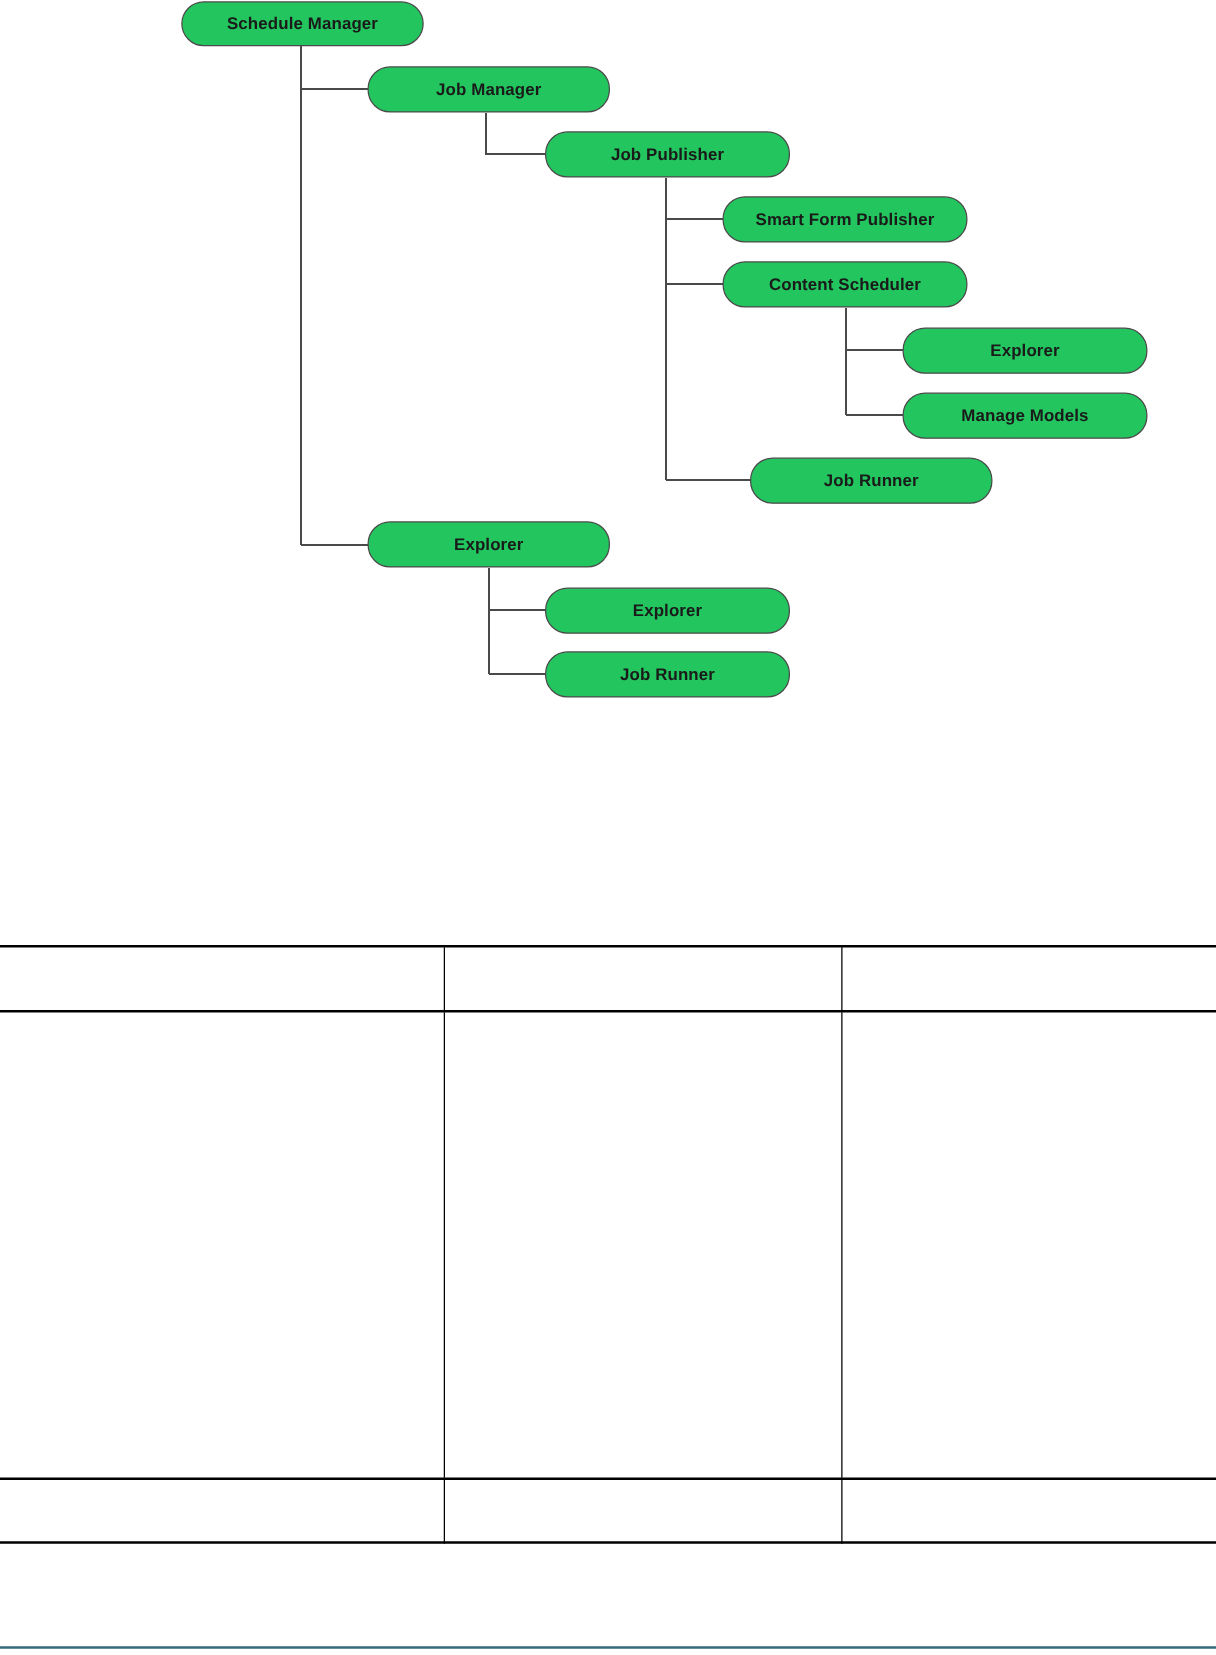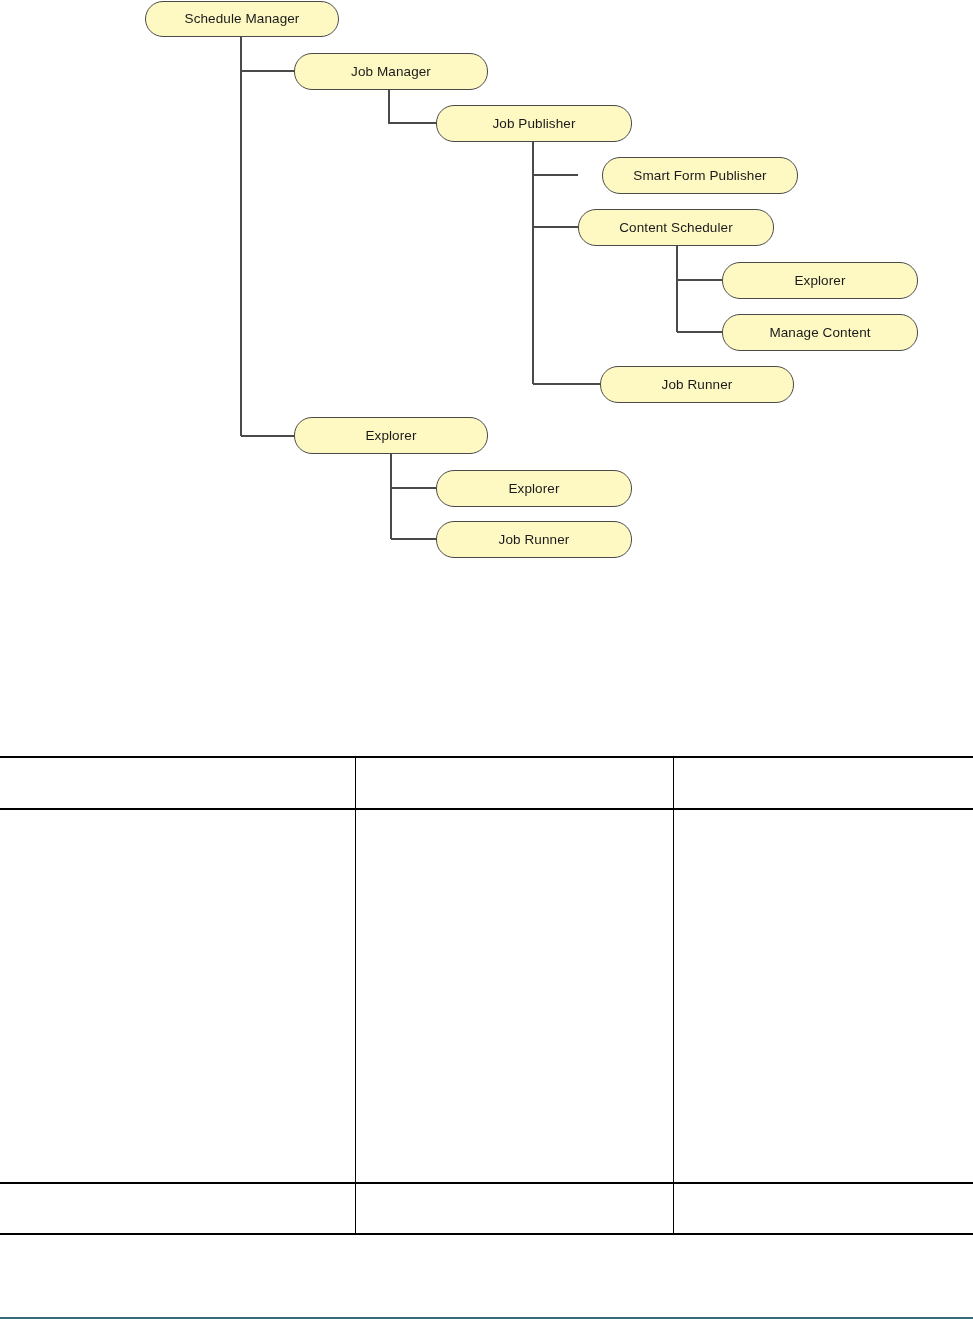--- a/index.html
+++ b/index.html
@@ -30,32 +30,33 @@
     position: absolute;
     left: 0;
     top: 0;
     width: 973px;
     height: 600px;
     display: block;
   }
   .node-box {
     position: absolute;
     box-sizing: border-box;
-    background: #fef9c3;
+    background: #22c55e;
     border: 1.2px solid #4a4a4a;
     border-radius: 18px;
     display: flex;
     align-items: center;
     justify-content: center;
     font-size: 13.5px;
     line-height: 1;
     letter-spacing: 0.1px;
     color: #1a1a1a;
     white-space: nowrap;
     z-index: 2;
+    font-weight: bold;
   }
   .node-label {
     display: block;
   }
 
   
   #content-table {
     position: absolute;
     left: 0;
     top: 756px;
@@ -150,34 +151,34 @@
   </div>
 
   <div class="node-box" style="left:294px; top:53px; width:194px; height:37px;">
     <span class="node-label">Job Manager</span>
   </div>
 
   <div class="node-box" style="left:436px; top:105px; width:196px; height:37px;">
     <span class="node-label">Job Publisher</span>
   </div>
 
-  <div class="node-box" style="left:602px; top:157px; width:196px; height:37px;">
+  <div class="node-box" style="left:578px; top:157px; width:196px; height:37px;">
     <span class="node-label">Smart Form Publisher</span>
   </div>
 
   <div class="node-box" style="left:578px; top:209px; width:196px; height:37px;">
     <span class="node-label">Content Scheduler</span>
   </div>
 
   <div class="node-box" style="left:722px; top:262px; width:196px; height:37px;">
     <span class="node-label">Explorer</span>
   </div>
 
   <div class="node-box" style="left:722px; top:314px; width:196px; height:37px;">
-    <span class="node-label">Manage Content</span>
+    <span class="node-label">Manage Models</span>
   </div>
 
   <div class="node-box" style="left:600px; top:366px; width:194px; height:37px;">
     <span class="node-label">Job Runner</span>
   </div>
 
   <div class="node-box" style="left:294px; top:417px; width:194px; height:37px;">
     <span class="node-label">Explorer</span>
   </div>
 

